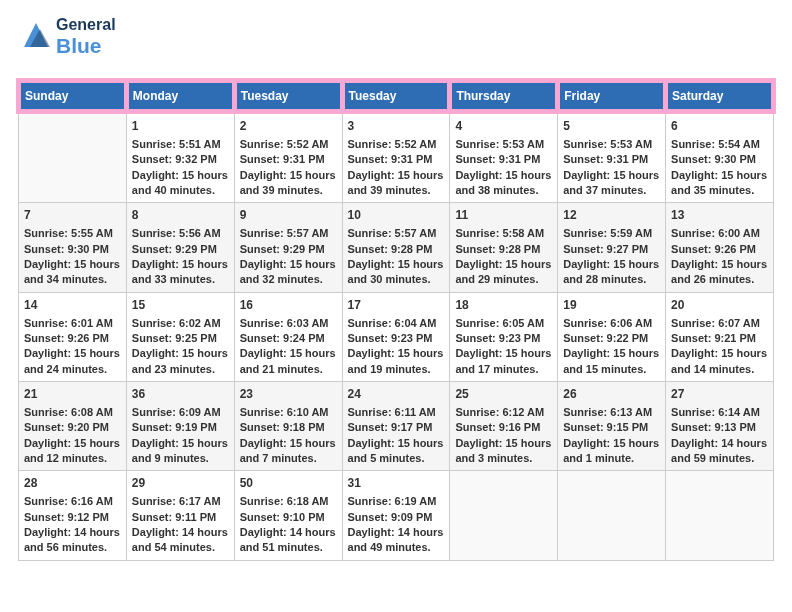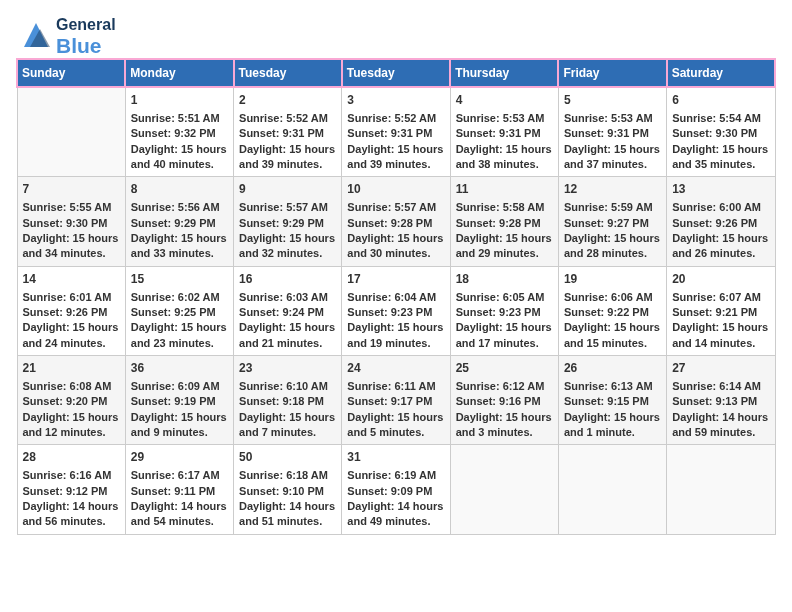--- a/index.html
+++ b/index.html
@@ -7,21 +7,21 @@
       font-family: Arial, sans-serif;
       background: #fff;
       width: 792px;
       min-height: 612px;
       padding: 16px;
     }
     .header {
       display: flex;
       justify-content: space-between;
       align-items: flex-start;
-      margin-bottom: 0;
+      margin-bottom: 20px;
     }
     .logo {
       display: flex;
       align-items: center;
       gap: 4px;
     }
     .logo-icon {
       width: 36px;
       height: 36px;
     }
@@ -41,21 +41,21 @@
       border-collapse: collapse;
       font-size: 11px;
     }
     thead tr th {
       background: #2e6db4;
       color: #fff;
       padding: 6px 4px;
       text-align: left;
       font-size: 12px;
       font-weight: bold;
-      border: 2px solid #f9a8d4;
+      border: 5px solid #f9a8d4;
     }
     tbody tr td {
       border: 1px solid #ccc;
       padding: 4px 5px;
       vertical-align: top;
       min-height: 70px;
       height: 80px;
       width: 14.28%;
       color: #333;
       line-height: 1.4;

